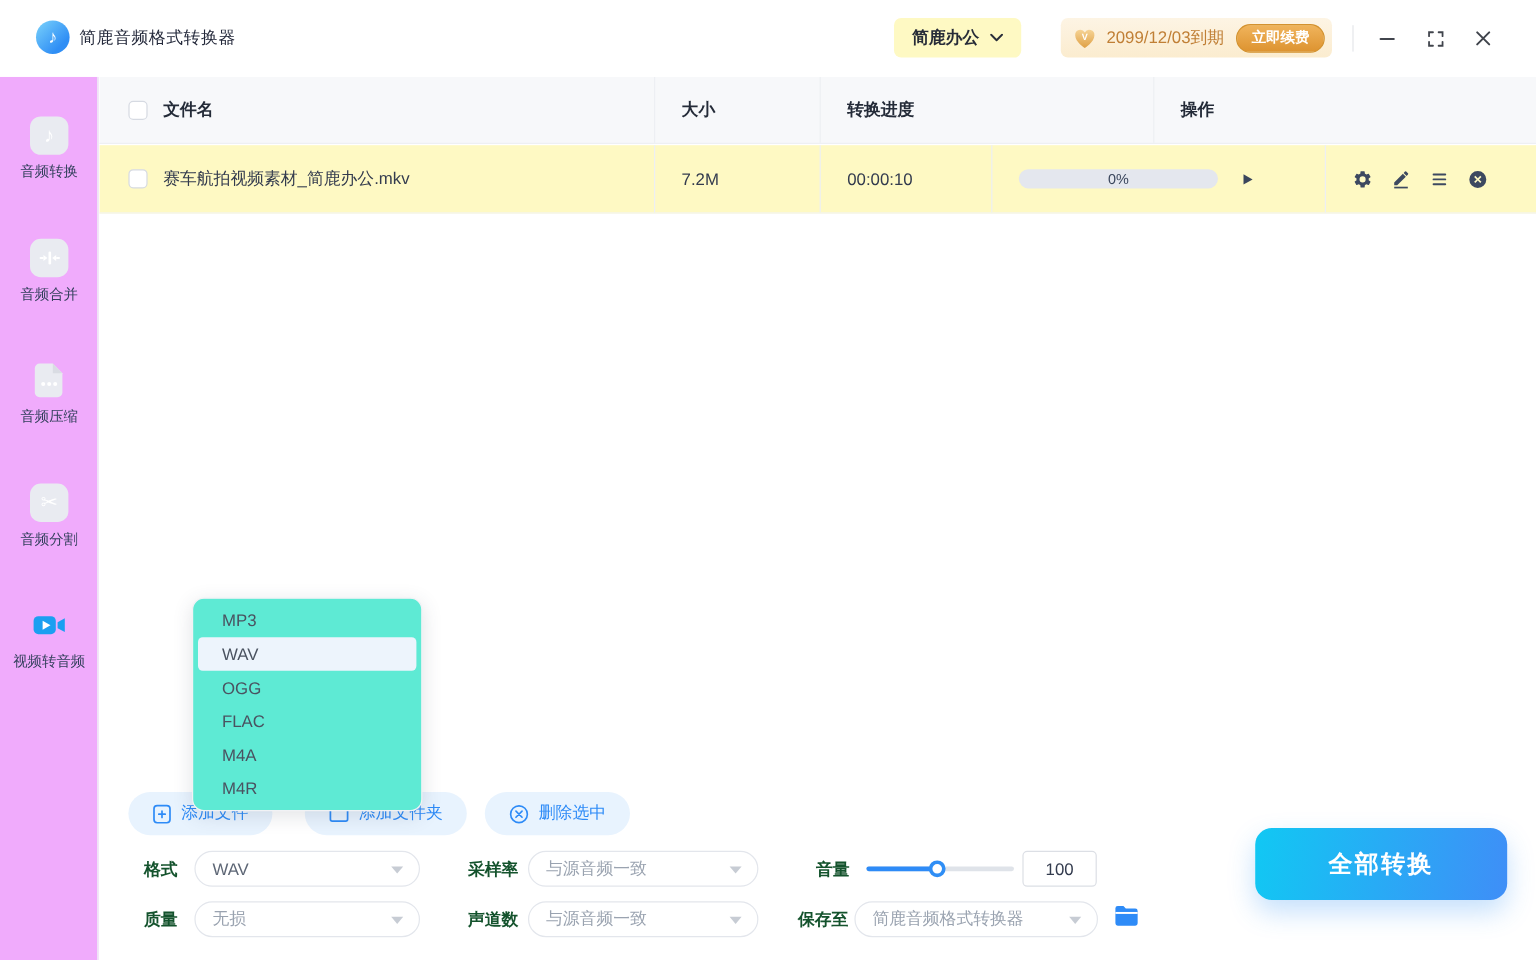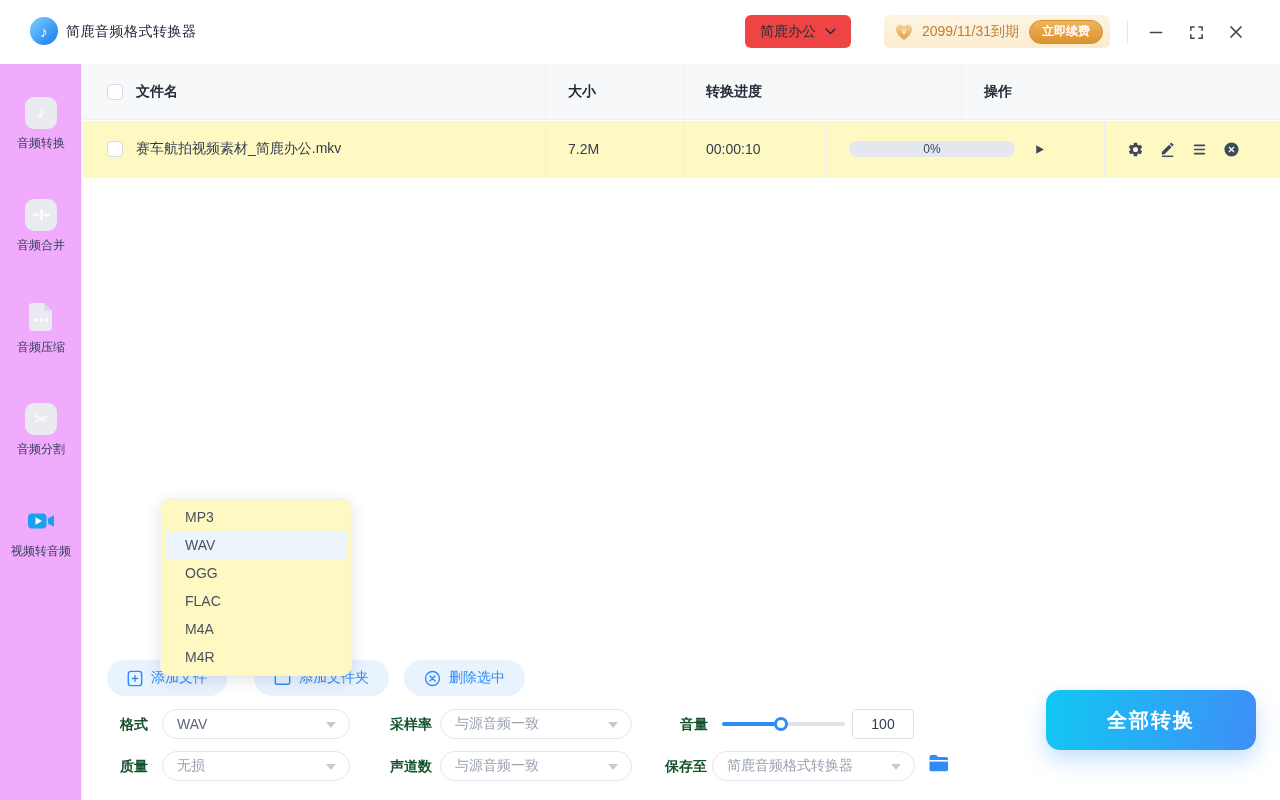--- a/index.html
+++ b/index.html
@@ -6,22 +6,22 @@
   html,body { width:1280px; height:800px; background:#fff; font-family:"Liberation Sans","DejaVu Sans",sans-serif; overflow:hidden; }
   #app { position:relative; width:1280px; height:800px; background:#fff; }
 
   
   .topbar { position:absolute; left:0; top:0; width:1280px; height:64px; background:#fff; z-index:10; }
   .logo { position:absolute; left:30px; top:17px; width:28px; height:28px; border-radius:50%;
           background:linear-gradient(135deg,#7bd3fb 0%,#2f8ef5 75%); display:flex; align-items:center; justify-content:center;
           color:#fff; font-size:15px; }
   .app-title { position:absolute; left:66px; top:0; height:64px; display:flex; align-items:center;
                font-size:14px; color:#23283a; font-weight:500; letter-spacing:.5px; }
-  .office-btn { position:absolute; left:745px; top:15px; height:33px; padding:0 15px; background:#ef4444; border-radius:6px;
-                display:flex; align-items:center; gap:9px; font-size:14px; font-weight:400; color:#272c38; cursor:pointer; }
+  .office-btn { position:absolute; left:745px; top:15px; height:33px; padding:0 15px; background:#fef9c3; border-radius:6px;
+                display:flex; align-items:center; gap:9px; font-size:14px; font-weight:700; color:#272c38; cursor:pointer; }
   .vip-pill { position:absolute; left:884px; top:15px; width:226px; height:33px; border-radius:6px;
               background:linear-gradient(180deg,#fdf4e4 0%,#fbeccf 100%); display:flex; align-items:center; padding-left:10px; }
   .vip-expiry { margin-left:8px; font-size:14px; font-weight:500; color:#c07f35; }
   .renew-btn { margin-left:10px; height:24px; padding:0 12px; border-radius:12px;
                background:linear-gradient(180deg,#f0b45c 0%,#dd9330 100%); border:1px solid #d3922f;
                color:#fff; font-size:12px; font-weight:700; display:flex; align-items:center; cursor:pointer; }
   .tb-sep { position:absolute; left:1127px; top:21px; width:1px; height:22px; background:#e4e6ea; }
   .win-btn { position:absolute; top:20px; width:24px; height:24px; display:flex; align-items:center; justify-content:center; cursor:pointer; }
   .win-min { left:1144px; } .win-max { left:1184px; } .win-close { left:1224px; }
 
@@ -45,21 +45,21 @@
   .thead .cell { font-size:14px; font-weight:700; color:#242b38; }
   .thead .cell + .cell, .trow .cell + .cell { border-left:1px solid #edeff3; }
   .trow .cell { font-size:14px; color:#333b4e; }
   .checkbox { width:16px; height:16px; border:1px solid #d6dae2; border-radius:4px; background:#fff; margin-right:13px; flex:none; cursor:pointer; }
   .pbar { width:166px; height:16px; border-radius:8px; background:#e4e7ee; display:flex; align-items:center; justify-content:center;
           font-size:12px; color:#3a465c; }
   .play-btn { margin-left:18px; display:flex; cursor:pointer; }
   .op-icon { display:flex; margin-right:15px; cursor:pointer; color:#3d4960; }
 
   
-  .format-menu { position:absolute; left:160px; top:498px; width:192px; background:#fef9c3; border:1px solid #f1f2f5;
+  .format-menu { position:absolute; left:160px; top:498px; width:192px; background:#5eead4; border:1px solid #f1f2f5;
                  border-radius:10px; box-shadow:0 4px 16px rgba(60,70,90,.15); padding:4px 0; z-index:20; }
   .fm-item { height:28px; line-height:28px; margin:0 4px; padding-left:20px; border-radius:4px; font-size:14px; color:#4a5260; cursor:pointer; }
   .fm-item.selected { background:#edf4fc; }
 
   
   .pill-btn { position:absolute; top:660px; height:36px; border-radius:18px; background:#e8f3fe; color:#2e8bf7;
               display:flex; align-items:center; gap:8px; padding:0 20px; font-size:14px; font-weight:500; cursor:pointer; z-index:4; white-space:nowrap; }
   .btn-addfile { left:107px; } .btn-addfolder { left:254px; } .btn-delete { left:404px; }
 
   
@@ -109,21 +109,21 @@
       <svg width="20" height="18" viewBox="0 0 20 18">
         <defs>
             <linearGradient id="gold" x1="0" y1="0" x2="0" y2="1">
           <stop offset="0" stop-color="#f6d394"></stop>
               <stop offset="1" stop-color="#dfa045"></stop>
         </linearGradient>
           </defs>
         <path d="M10 17S2 11.8 2 6.5A4.3 4.3 0 0 1 10 4a4.3 4.3 0 0 1 8 2.5C18 11.8 10 17 10 17z" fill="url(#gold)"></path>
         <text x="10" y="10.5" text-anchor="middle" font-size="7.5" font-weight="bold" fill="#fff">V</text>
       </svg>
-      <span class="vip-expiry">2099/11/31到期</span>
+      <span class="vip-expiry">2099/12/03到期</span>
       <span class="renew-btn">立即续费</span>
     </div>
 
     <div class="tb-sep"></div>
 
     <div class="win-btn win-min">
       <svg width="14" height="14" viewBox="0 0 14 14">
           <path d="M1.5 7.5h11" stroke="#41454d" stroke-width="1.7" stroke-linecap="round"></path>
         </svg>
     </div>

